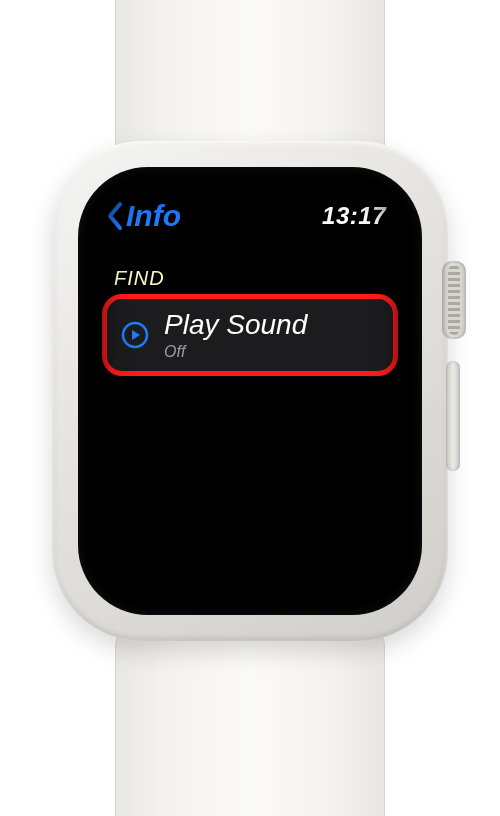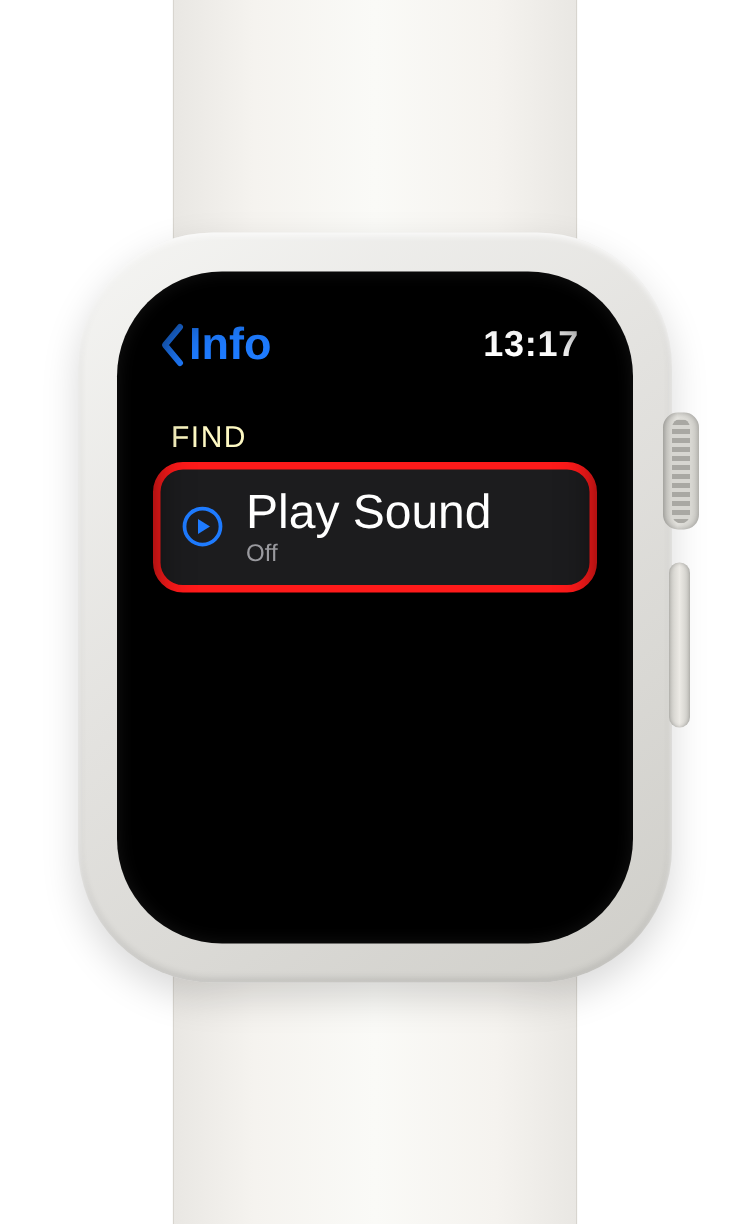--- a/index.html
+++ b/index.html
@@ -20,30 +20,31 @@
       background: linear-gradient(90deg, #e9e7e3 0%, #f5f3ef 20%, #fafaf7 50%, #f5f3ef 80%, #e9e7e3 100%);
       border-left: 1px solid #d8d5cf;
       border-right: 1px solid #d8d5cf;
     }
     .band.top { top: -40px; height: 230px; border-radius: 0 0 20px 20px; }
     .band.bottom { bottom: -40px; height: 230px; border-radius: 20px 20px 0 0; }
 
     
     .watch-body {
       position: absolute;
-      top: 155px;
+      top: 141px;
       left: 52px;
       width: 396px;
       height: 500px;
       border-radius: 90px;
       background: linear-gradient(145deg, #f5f5f3 0%, #e3e2df 45%, #cfcec9 100%);
       box-shadow:
         inset 0 2px 4px rgba(255,255,255,0.9),
         inset 0 -2px 6px rgba(0,0,0,0.15),
         0 10px 25px rgba(0,0,0,0.15);
+      font-style: italic;
     }
     
     .crown {
       position: absolute;
       right: -18px;
       top: 120px;
       width: 24px;
       height: 78px;
       border-radius: 10px;
       background: linear-gradient(90deg, #bfbeb9, #e6e5e0 40%, #cfcec9);
@@ -124,21 +125,21 @@
       align-items: center;
       gap: 12px;
       position: relative;
     }
     .cell .icon {
       width: 34px; height: 34px;
       display: flex; align-items: center; justify-content: center;
       flex-shrink: 0;
     }
     .cell .texts { display: flex; flex-direction: column; }
-    .cell .title { color: #fff; font-size: 32px; font-weight: 500; line-height: 1.1; }
+    .cell .title { color: #fff; font-size: 28px; font-weight: 500; line-height: 1.1; }
     .cell .sub   { color: #9a9a9f; font-size: 16px; line-height: 1.1; margin-top: 2px; }
 
     .highlight {
       position: absolute;
       inset: -4px;
       border: 5px solid #ff1a1a;
       border-radius: 20px;
       pointer-events: none;
     }
 

